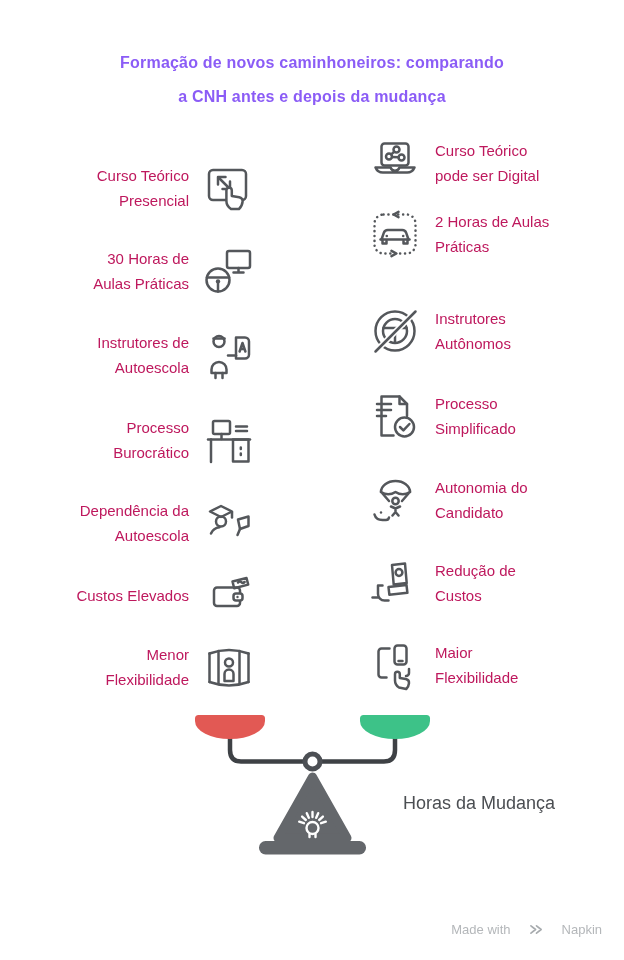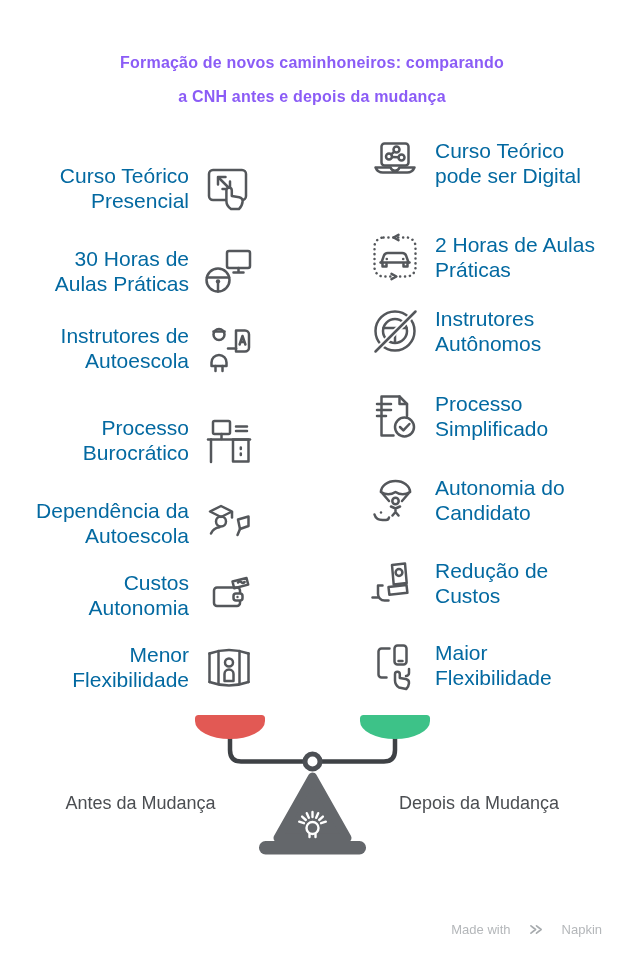--- a/index.html
+++ b/index.html
@@ -3,28 +3,28 @@
 <meta charset="utf-8">
 <style>
   html,body{margin:0;padding:0;background:#fff;}
   body{font-family:"Liberation Sans",sans-serif;}
   .canvas{position:relative;width:624px;height:960px;background:#ffffff;overflow:hidden;margin:0 auto;}
   .title{position:absolute;top:46px;left:20px;right:20px;margin:0;text-align:center;
          font-size:16px;line-height:34px;font-weight:700;color:#8b5cf6;white-space:pre-line;letter-spacing:.2px;}
   .item{position:absolute;height:56px;display:flex;align-items:center;gap:13px;}
   .item.left{left:28px;right:368px;justify-content:flex-end;}
   .item.right{left:368px;right:18px;justify-content:flex-start;}
-  .itxt{font-size:21px;line-height:25px;color:#0369a1;white-space:pre-line;}
+  .itxt{font-size:15px;line-height:25px;color:#be185d;white-space:pre-line;}
   .item.left .itxt{text-align:right;}
   .ico{width:54px;height:54px;flex:0 0 auto;}
   .ln{fill:none;stroke:#54575b;stroke-width:2.5;stroke-linecap:round;stroke-linejoin:round;}
   .dt{fill:#54575b;stroke:none;}
   .wf{fill:#ffffff;stroke:#54575b;stroke-width:2.5;stroke-linecap:round;stroke-linejoin:round;}
-  #l1{top:160px}#l2{top:243px}#l3{top:320px}#l4{top:412px}#l5{top:495px}#l6{top:567px}#l7{top:639px}
-  #r1{top:135px}#r2{top:229px}#r3{top:303px}#r4{top:388px}#r5{top:472px}#r6{top:555px}#r7{top:637px}
+  #l1{top:160px}#l2{top:243px}#l3{top:327px}#l4{top:412px}#l5{top:495px}#l6{top:567px}#l7{top:639px}
+  #r1{top:135px}#r2{top:206px}#r3{top:303px}#r4{top:388px}#r5{top:472px}#r6{top:555px}#r7{top:637px}
   .scale{position:absolute;left:140px;top:698px;}
   .slabel{position:absolute;top:793px;font-size:18px;color:#4b4e52;text-align:center;}
   .slabel.left{left:48px;width:185px;}
   .slabel.right{left:383px;width:192px;}
   .watermark{position:absolute;top:922px;right:22px;display:flex;align-items:center;gap:18px;
              font-size:13px;color:#b4b7ba;}
   .wm-logo{width:15px;height:13px;}
 </style>
 </head>
 <body>
@@ -94,21 +94,21 @@
       <path class="ln" d="M8 15.5 19 10l11 5.5L19 21z"></path>
       <path class="ln" d="M30 16.5v5"></path>
       <circle class="ln" cx="19" cy="25.5" r="5"></circle>
       <path class="ln" d="M9 37.5a10.5 10.5 0 0 1 8.5-6.3"></path>
       <path class="wf" d="M36 23.5 46.5 20.5v9.5L38 33z"></path>
       <path class="ln" d="M38 33l-2.5 6"></path>
     </svg>
   </div>
 
   <div class="item left" id="l6">
-    <div class="itxt">Custos Autonomia</div>
+    <div class="itxt">Custos Elevados</div>
     <svg class="ico" viewBox="0 0 54 54">
       <path class="ln" d="M30.5 13.5 44.5 10l1.7 6.6-14 3.6z"></path>
       <path class="ln" d="M36 14.5q1.8-1.8 3.4-.3 1.6 1.4 3.2-.2"></path>
       <rect class="ln" x="12" y="19.5" width="26" height="18.5" rx="3"></rect>
       <rect class="wf" x="31.5" y="25.5" width="9" height="7" rx="2.5"></rect>
       <circle class="dt" cx="35.5" cy="29" r="1.2"></circle>
     </svg>
   </div>
 
   <div class="item left" id="l7">
@@ -229,22 +229,21 @@
       <path d="M305.8 820 302.1 816.6"></path>
       <path d="M308.8 817.8 306.8 813.2"></path>
       <path d="M312.5 817v-5"></path>
       <path d="M316.2 817.8 318.2 813.2"></path>
       <path d="M319.2 820 322.9 816.6"></path>
       <path d="M321.1 823.2 325.8 821.7"></path>
     </g>
     <rect x="259" y="841" width="107" height="13.5" rx="6.5" fill="#64676b"></rect>
   </svg>
 
-  <div class="slabel left">Antes da Mudança</div>
-  <div class="slabel right">Depois da Mudança</div>
+  <div class="slabel right">Horas da Mudança</div>
 
   <div class="watermark">
     <span>Made with</span>
     <svg class="wm-logo" viewBox="0 0 16 14">
       <path d="M2 3l5 4-5 4M8 3l5 4-5 4" fill="none" stroke="#a7abae" stroke-width="1.8" stroke-linecap="round" stroke-linejoin="round"></path>
     </svg>
     <span>Napkin</span>
   </div>
 
 </div>

